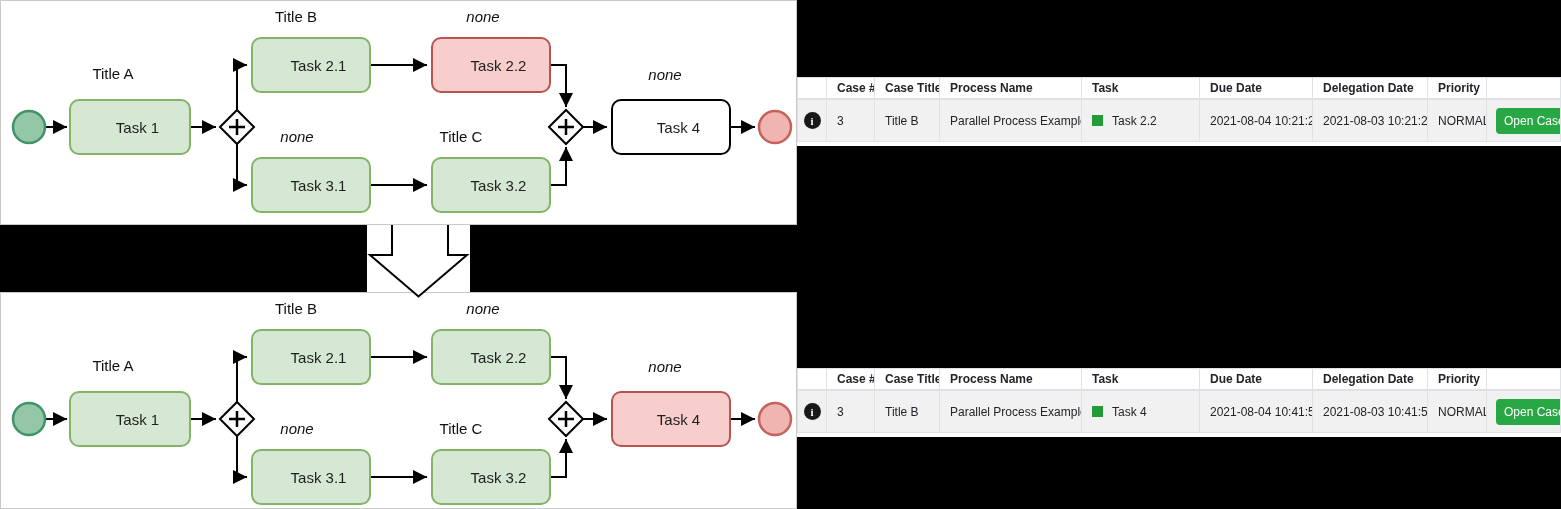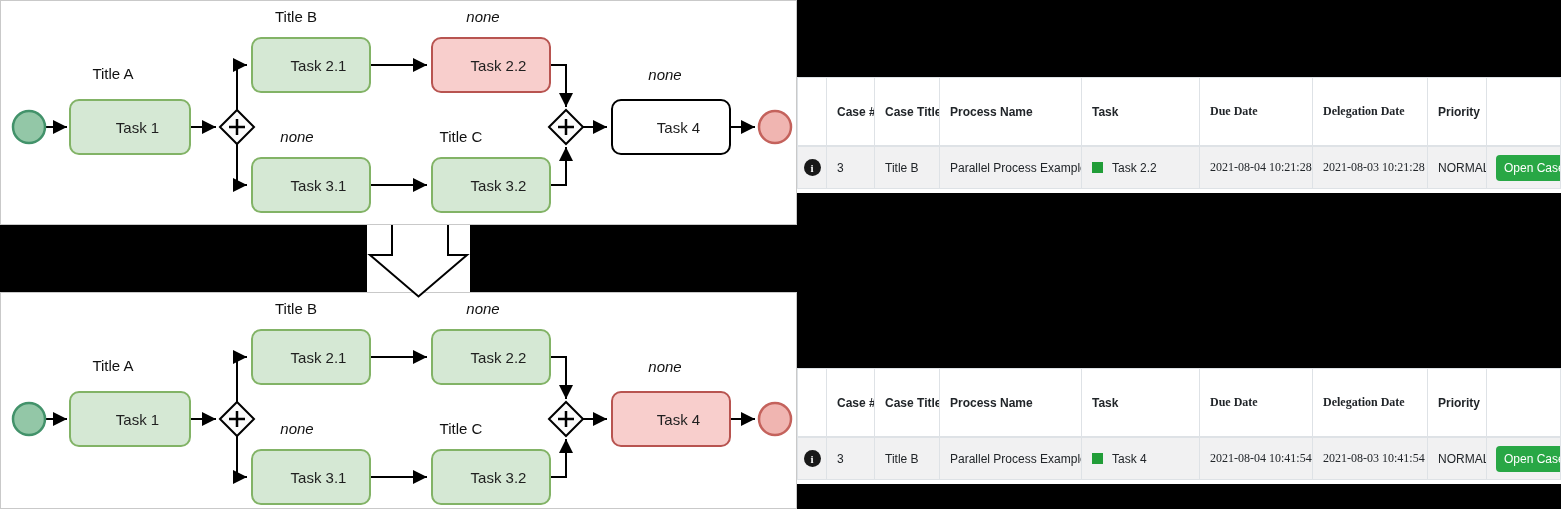--- a/index.html
+++ b/index.html
@@ -23,29 +23,29 @@
   .transition-arrow{position:absolute;z-index:5;}
 
   
   .case-table{position:absolute;left:797px;width:764px;background:#fff;padding-bottom:4px;}
   .ct-row{display:flex;}
   .ct-cell{box-sizing:border-box;border-right:1px solid #dee2e6;border-bottom:1px solid #dee2e6;
            padding:10px;font-size:12px;color:#212529;display:flex;align-items:center;
            white-space:nowrap;overflow:hidden;}
   .ct-row .ct-cell:first-child{border-left:1px solid #dee2e6;}
   .ct-head .ct-cell{border-top:1px solid #dee2e6;border-bottom:2px solid #dee2e6;
-                    font-weight:bold;padding:26px 10px;background:#fff;}
+                    font-weight:bold;padding:3px 10px;background:#fff;}
   .ct-data .ct-cell{background:#f1f1f2;padding:12px 10px;}
   .c-info{width:30px;justify-content:center;padding-left:4px !important;padding-right:4px !important;}
   .c-num{width:48px;}
   .c-title{width:65px;}
   .c-proc{width:142px;text-align:center;}
   .c-task{width:118px;}
-  .c-due{width:113px;font-family:Liberation Serif, serif;}
-  .c-del{width:115px;font-family:Liberation Serif, serif;}
+  .c-due{width:113px;}
+  .c-del{width:115px;}
   .c-pri{width:59px;}
   .c-btn{width:74px;padding-left:9px !important;padding-top:7px !important;padding-bottom:7px !important;}
   .info-icon{width:17px;height:17px;min-width:17px;background:#191919;color:#fff;border-radius:50%;
              display:flex;align-items:center;justify-content:center;font-size:11px;font-weight:bold;
              font-family:"Liberation Serif",serif;cursor:pointer;}
   .task-marker{width:11px;height:11px;display:inline-block;margin-right:9px;background:#28a745;}
   .open-case{border:none;color:#fff;font-size:12px;padding:6px 8px;border-radius:4px;
              font-family:inherit;background:#28a745;cursor:pointer;}
 </style>
 </head>

